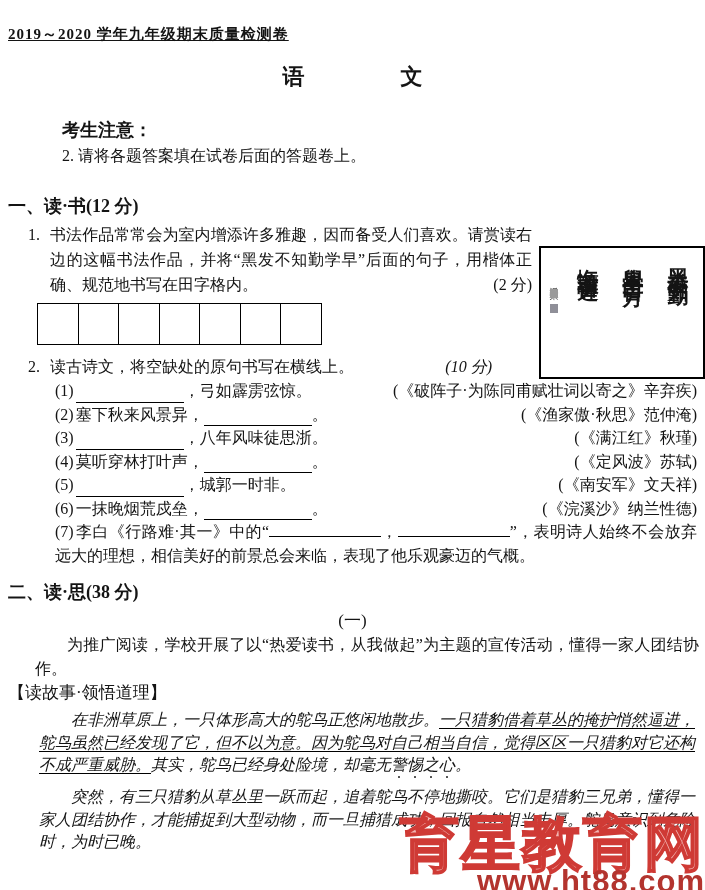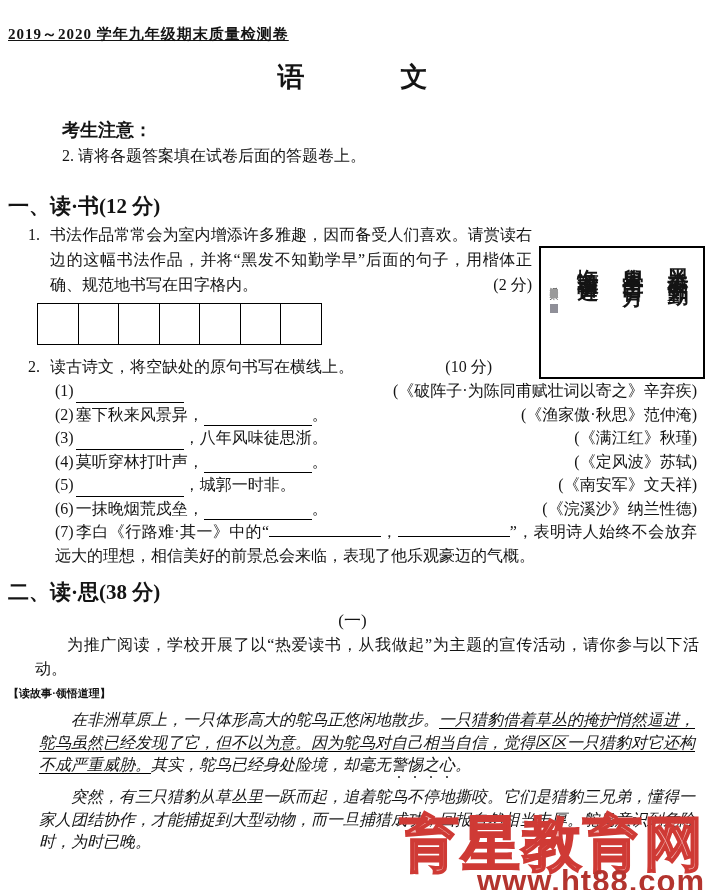--- a/index.html
+++ b/index.html
@@ -5,30 +5,30 @@
   html,body{margin:0;padding:0;}
   body{
     width:705px;height:890px;background:#ffffff;color:#141414;
     font-family:"Liberation Serif","DejaVu Serif",serif;
     position:relative;overflow:hidden;
   }
   .page{padding:6px 8px 0 8px;position:relative;}
 
   
   .title1{font-size:15px;font-weight:bold;letter-spacing:1px;margin-top:14px;line-height:28px;text-decoration:underline;}
-  .title2{text-align:center;font-size:27px;font-weight:bold;margin-top:9px;line-height:40px;}
+  .title2{text-align:center;font-size:22px;font-weight:bold;margin-top:9px;line-height:40px;}
   .subject-gap{display:inline-block;width:96px;}
 
   
   .notice{margin:20px 0 0 54px;font-size:16px;}
   .notice-heading{font-weight:bold;font-size:18px;line-height:26px;}
   .notice-item{line-height:25px;}
 
   
-  .sec-heading{font-size:21px;font-weight:bold;margin-top:25px;line-height:26px;}
+  .sec-heading{font-size:18px;font-weight:bold;margin-top:25px;line-height:26px;}
 
   
   .q1{position:relative;margin:3px 165px 0 20px;}
   .q1-text{position:relative;padding-left:22px;line-height:25px;font-size:16px;text-align:justify;}
   .q-num{position:absolute;left:0;top:0;}
   .score-float{float:right;}
 
   
   .calli{position:absolute;left:539px;top:246px;width:162px;height:129px;border:2px solid #000;background:#fff;}
   .calli-inner{writing-mode:vertical-rl;height:121px;padding:4px 2px;}
@@ -37,34 +37,34 @@
   .seal{display:inline-block;width:8px;height:9px;background:#9a9a9a;margin:3px 0;}
   .seal2{background:#8f8f98;}
 
   
   .tian-grid{display:flex;margin:6px 0 0 29px;}
   .tian{width:40px;height:40px;border:1.5px solid #000;margin-left:-1.5px;background:#fff;}
   .tian:first-child{margin-left:0;}
 
   
   .q2-head{position:relative;margin:9px 0 0 20px;padding-left:22px;line-height:25px;font-size:16px;}
-  .q2-score{position:absolute;right:205px;top:0;}
+  .q2-score{position:absolute;right:205px;top:0;font-style:italic;}
   .q2-items{margin-left:47px;font-size:16px;}
   .q2-row{display:flex;line-height:23.5px;align-items:flex-end;}
   .q2-num{margin-right:2px;}
   .spacer{flex:1;}
   .source{text-align:right;white-space:nowrap;}
   .blank{display:inline-block;min-width:108px;border-bottom:1.2px solid #000;height:16px;}
   .q2-para{margin:0;line-height:23.5px;text-align:justify;}
   .q2-para .blank{min-width:112px;}
 
   
   .part-label{text-align:center;font-size:17px;line-height:24px;margin-top:4px;}
   .intro{margin:0 0 0 27px;width:664px;text-indent:2em;font-size:16px;line-height:24px;text-align:justify;}
-  .activity{font-weight:bold;font-size:11px;line-height:24px;}
+  .activity{font-weight:normal;font-size:17px;line-height:24px;}
 
   .story{margin-left:27px;width:664px;font-size:16px;line-height:22.5px;text-align:justify;font-style:italic;}
   .story p{margin:4px;text-indent:2em;}
   .u{border-bottom:1.2px solid #000;}
   .em-under{-webkit-text-emphasis:filled dot #222;text-emphasis:filled dot #222;
             -webkit-text-emphasis-position:under right;text-emphasis-position:under right;}
 
   
   .wm{position:absolute;right:0;top:822px;width:320px;text-align:right;z-index:6;pointer-events:none;}
   .wm-cn{font-family:"Liberation Sans","DejaVu Sans",sans-serif;font-size:59px;font-weight:bold;
@@ -107,20 +107,21 @@
 
   <div class="q2-head">
     <span class="q-num">2.</span><span>读古诗文，将空缺处的原句书写在横线上。</span><span class="q2-score">(10 分)</span>
   </div>
 
   <div class="q2-items">
     <div class="q2-row">
       <span class="q2-num">(1)</span>
         <span></span>
         <span class="blank"></span>
+        <span>，弓如霹雳弦惊。</span>
         <span class="spacer"></span>
         <span class="source">(《破阵子·为陈同甫赋壮词以寄之》辛弃疾)</span>
     </div>
     <div class="q2-row">
       <span class="q2-num">(2)</span>
         <span>塞下秋来风景异，</span>
         <span class="blank"></span>
         <span>。</span>
         <span class="spacer"></span>
         <span class="source">(《渔家傲·秋思》范仲淹)</span>
@@ -157,21 +158,21 @@
         <span class="spacer"></span>
         <span class="source">(《浣溪沙》纳兰性德)</span>
     </div>
     <p class="q2-para">
       <span class="q2-num">(7)</span><span>李白《行路难·其一》中的“</span><span class="blank"></span><span>，</span><span class="blank"></span><span>”，表明诗人始终不会放弃远大的理想，相信美好的前景总会来临，表现了他乐观豪迈的气概。</span>
     </p>
   </div>
 
   <div class="sec-heading" style="margin-top:12px;">二、读·思(38 分)</div>
   <div class="part-label">(一)</div>
-  <p class="intro">为推广阅读，学校开展了以“热爱读书，从我做起”为主题的宣传活动，请你参与以下活动。</p>
+  <p class="intro">为推广阅读，学校开展了以“热爱读书，从我做起”为主题的宣传活动，懂得一家人团结协作。</p>
   <div class="activity">【读故事·领悟道理】</div>
 
   <div class="story">
     <p><span>在非洲草原上，一只体形高大的鸵鸟正悠闲地散步。</span><span class="u">一只猎豹借着草丛的掩护悄然逼进，鸵鸟虽然已经发现了它，但不以为意。因为鸵鸟对自己相当自信，觉得区区一只猎豹对它还构不成严重威胁。</span><span>其实，鸵鸟已经身处险境，却毫无</span><span class="em-under">警惕之心</span><span>。</span></p>
     <p><span>突然，有三只猎豹从草丛里一跃而起，追着鸵鸟不停地撕咬。它们是猎豹三兄弟，懂得一家人团结协作，才能捕捉到大型动物，而一旦捕猎成功，回报自然相当丰厚。鸵鸟意识到危险时，为时已晚。</span></p>
   </div>
 
 </div>
 
 <div class="calli">

